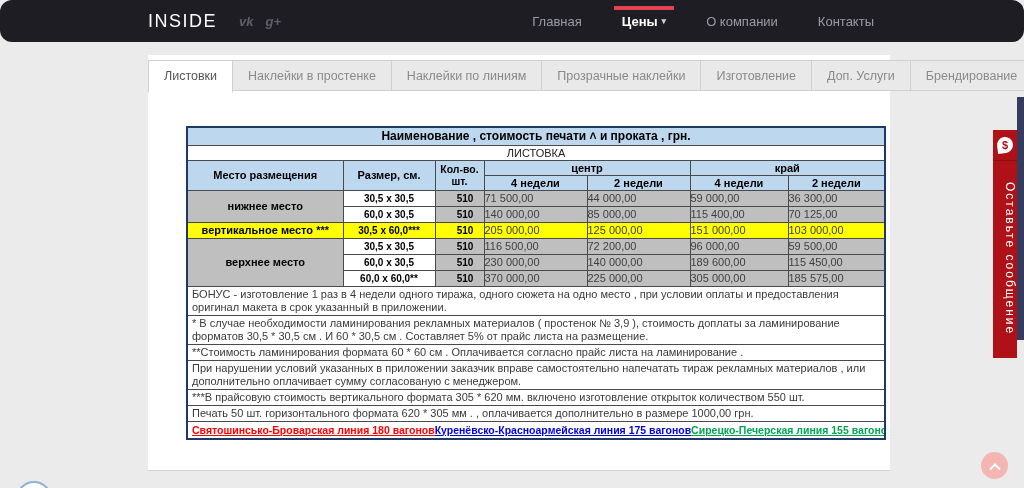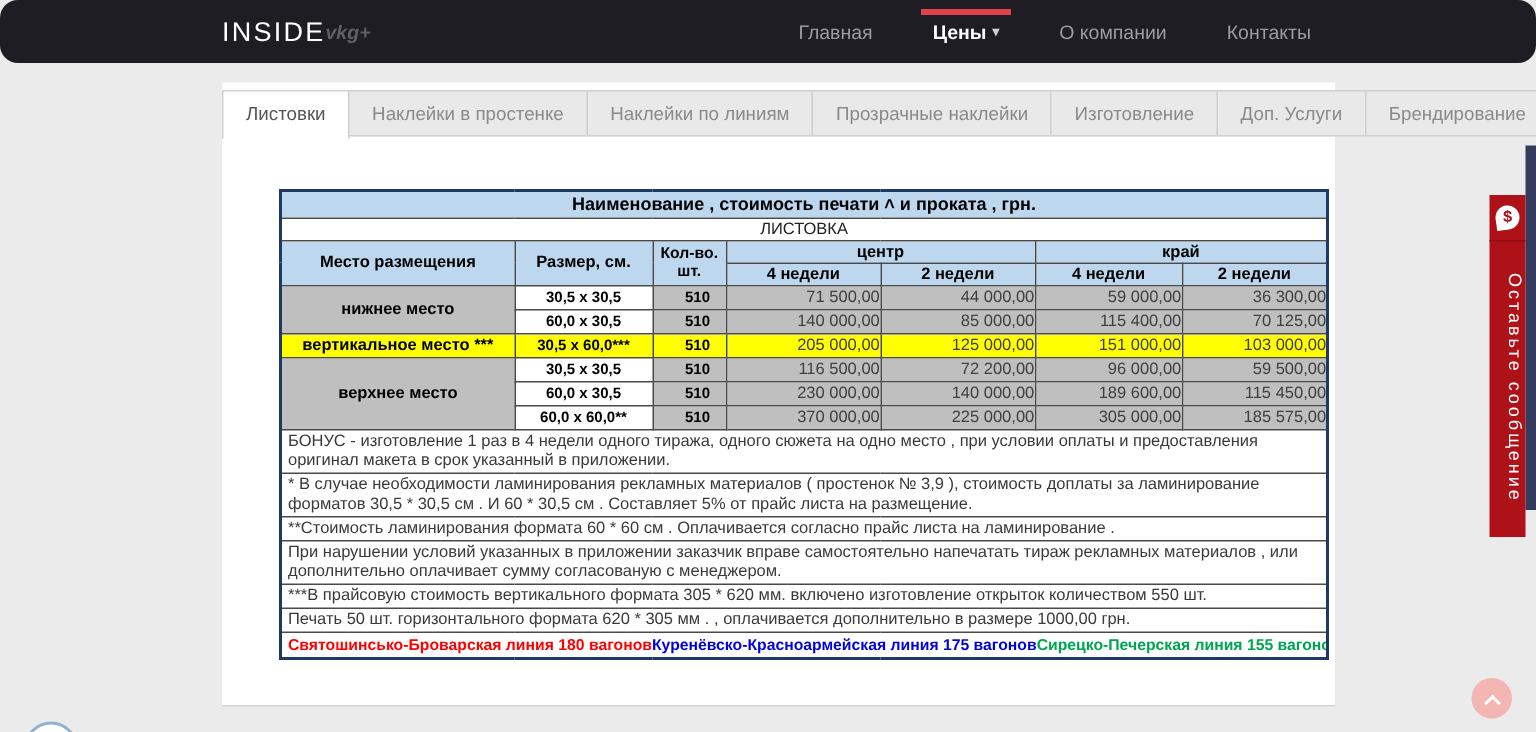--- a/index.html
+++ b/index.html
@@ -11,21 +11,21 @@
     font-family:"Liberation Sans", sans-serif;
   }
 
   
   .topbar {
     position:absolute; left:0; top:0; width:1024px; height:42px;
     background:#1d1d23; display:flex; align-items:center;
     padding-left:148px; z-index:5;border-radius:12px;
   }
   .logo { color:#fdfdfd; font-size:18px; letter-spacing:1.5px; font-weight:400; }
-  .social { display:flex; }
+  .social { display:flex; gap:12px; margin-left:22px; }
   .soc-ic { color:#5f5f68; font-size:13px; font-weight:bold; cursor:pointer; font-style:italic; }
   .nav { margin-left:auto; margin-right:150px; display:flex; gap:40px; height:42px; align-items:center; }
   .nav-item {
     position:relative; color:#9b9ca3; font-size:13px; height:30px;
     display:flex; align-items:center; cursor:pointer; white-space:nowrap;
   }
   .nav-item.active { color:#ffffff; font-weight:bold; }
   .nav-item.active .red-bar {
     position:absolute; top:0; left:-8px; right:-8px; height:4px; background:#e2424d;
   }
@@ -60,30 +60,30 @@
     background:#bdd7ee; font-weight:bold; font-size:12px; text-align:center;
     height:18px; color:#000;
   }
   .t-sub td { background:#fff; font-size:11px; text-align:center; height:15px; color:#222; }
   .t-head th { background:#bdd7ee; font-weight:bold; font-size:11px; text-align:center; color:#000; height:15px; }
   .t-head .small { font-size:10.5px; }
 
   .c-place { background:#bfbfbf; font-weight:bold; font-size:11px; text-align:center; }
   .c-size  { background:#ffffff; font-weight:bold; font-size:10px; text-align:center; }
   .c-qty   { background:#bfbfbf; font-weight:bold; font-size:10px; text-align:center;padding-left:11px; }
-  .c-price { background:#bfbfbf; font-size:11px; text-align:right; color:#3f3f3f; height:16px; }
+  .c-price { background:#bfbfbf; font-size:11px; text-align:left; color:#3f3f3f; height:16px; }
   tr.hl td { background:#ffff00 !important; }
 
   .t-note td {
     background:#fff; font-size:11px; color:#3a3a3a; text-align:left;
     padding:1px 4px; line-height:13px;
   }
   .t-lines td { background:#fff; padding:2px 4px; }
   .lines-wrap { display:flex; justify-content:space-between; align-items:center; }
-  .line-lbl { font-size:10.5px; font-weight:bold; white-space:nowrap; }
+  .line-lbl { font-size:10.5px; font-weight:bold; white-space:nowrap;text-decoration:underline; }
   .line-red   { color:#ff0000; }
   .line-blue  { color:#0000e0; }
   .line-green { color:#00a550; }
 
   
   .navy-stripe {
     position:absolute; right:0; top:97px; width:7px; height:243px;
     background:#343b5c;
   }
   .ribbon {

